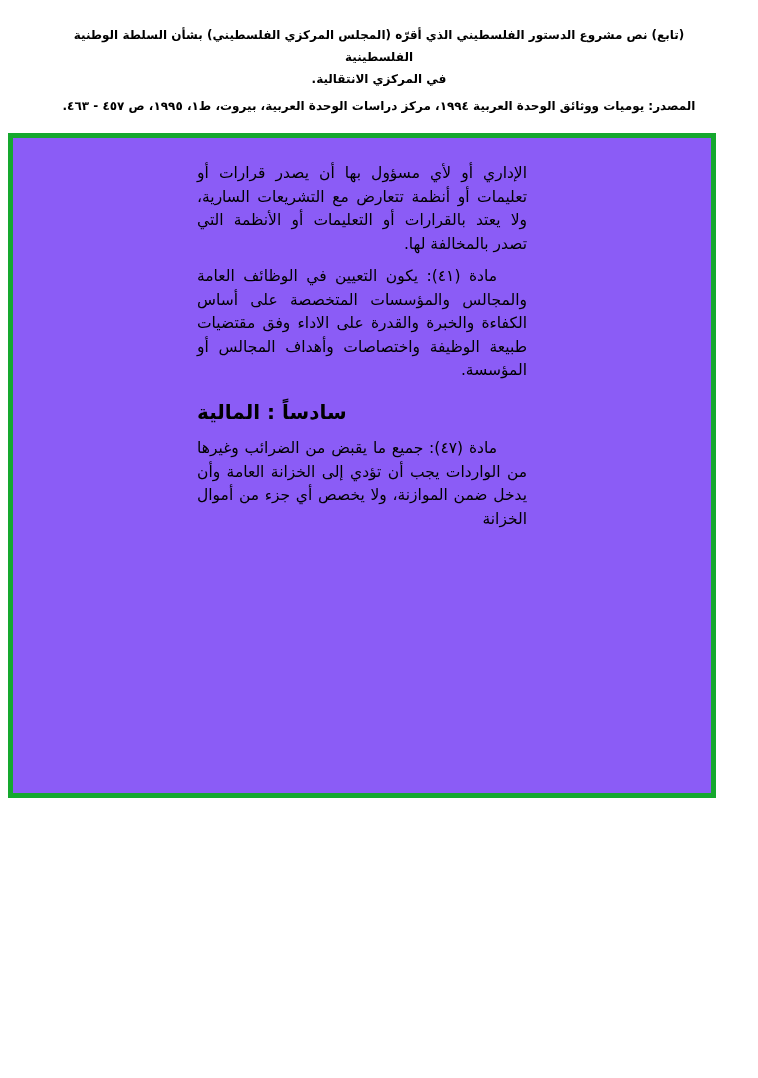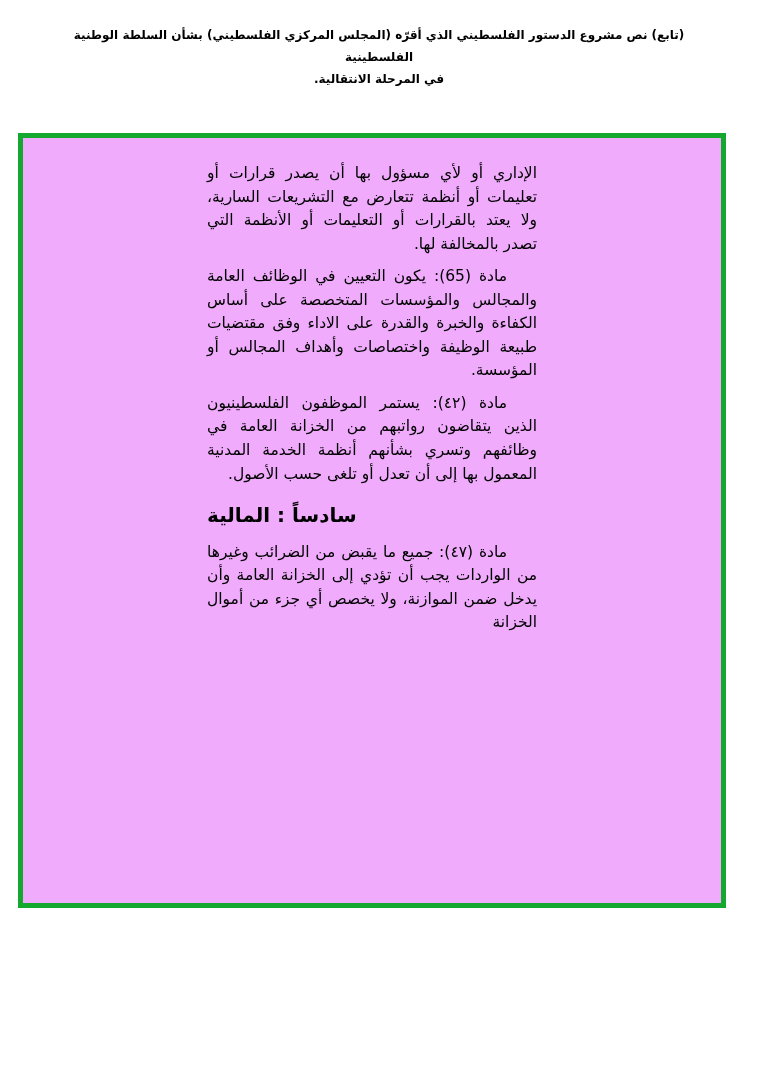--- a/index.html
+++ b/index.html
@@ -34,27 +34,27 @@
   .doc-source {
     font-weight: 700;
     font-size: 12px;
     margin-top: 8px;
     color: #000;
     white-space: nowrap;
   }
   
   .doc-frame {
     position: absolute;
-    left: 18px;
+    left: 8px;
     top: 133px;
     width: 708px;
-    height: 775px;
+    height: 665px;
     border: 5px solid #15a82e;
     box-sizing: border-box;
-    background: #f0abfc;
+    background: #8b5cf6;
     overflow: hidden;
   }
   
   .doc-body {
     width: 330px;
     margin: 24px auto 0;
     direction: rtl;
     text-align: justify;
     font-size: 15.5px;
     line-height: 1.52;
@@ -74,25 +74,25 @@
     font-size: 20px;
     margin: 14px 0 10px 0 !important;
   }
 </style>
 </head>
 <body>
 
 <header class="page-header arabic">
   <div class="doc-title">
     <span>(تابع) نص مشروع الدستور الفلسطيني الذي أقرّه (المجلس المركزي الفلسطيني) بشأن السلطة الوطنية الفلسطينية</span><br>
-    <span>في المرحلة الانتقالية.</span>
+    <span>في المركزي الانتقالية.</span>
   </div>
+  <div class="doc-source">المصدر: يوميات ووثائق الوحدة العربية ١٩٩٤، مركز دراسات الوحدة العربية، بيروت، ط١، ١٩٩٥، ص ٤٥٧ - ٤٦٣.</div>
 </header>
 
 <div class="doc-frame">
   <div class="doc-body arabic">
     <p class="no-indent">الإداري أو لأي مسؤول بها أن يصدر قرارات أو تعليمات أو أنظمة تتعارض مع التشريعات السارية، ولا يعتد بالقرارات أو التعليمات أو الأنظمة التي تصدر بالمخالفة لها.</p>
-    <p>مادة (65): يكون التعيين في الوظائف العامة والمجالس والمؤسسات المتخصصة على أساس الكفاءة والخبرة والقدرة على الاداء وفق مقتضيات طبيعة الوظيفة واختصاصات وأهداف المجالس أو المؤسسة.</p>
-    <p>مادة (٤٢): يستمر الموظفون الفلسطينيون الذين يتقاضون رواتبهم من الخزانة العامة في وظائفهم وتسري بشأنهم أنظمة الخدمة المدنية المعمول بها إلى أن تعدل أو تلغى حسب الأصول.</p>
+    <p>مادة (٤١): يكون التعيين في الوظائف العامة والمجالس والمؤسسات المتخصصة على أساس الكفاءة والخبرة والقدرة على الاداء وفق مقتضيات طبيعة الوظيفة واختصاصات وأهداف المجالس أو المؤسسة.</p>
     <p class="section-heading">سادساً : المالية</p>
     <p>مادة (٤٧): جميع ما يقبض من الضرائب وغيرها من الواردات يجب أن تؤدي إلى الخزانة العامة وأن يدخل ضمن الموازنة، ولا يخصص أي جزء من أموال الخزانة</p>
   </div>
 </div>
 
 </body></html>

